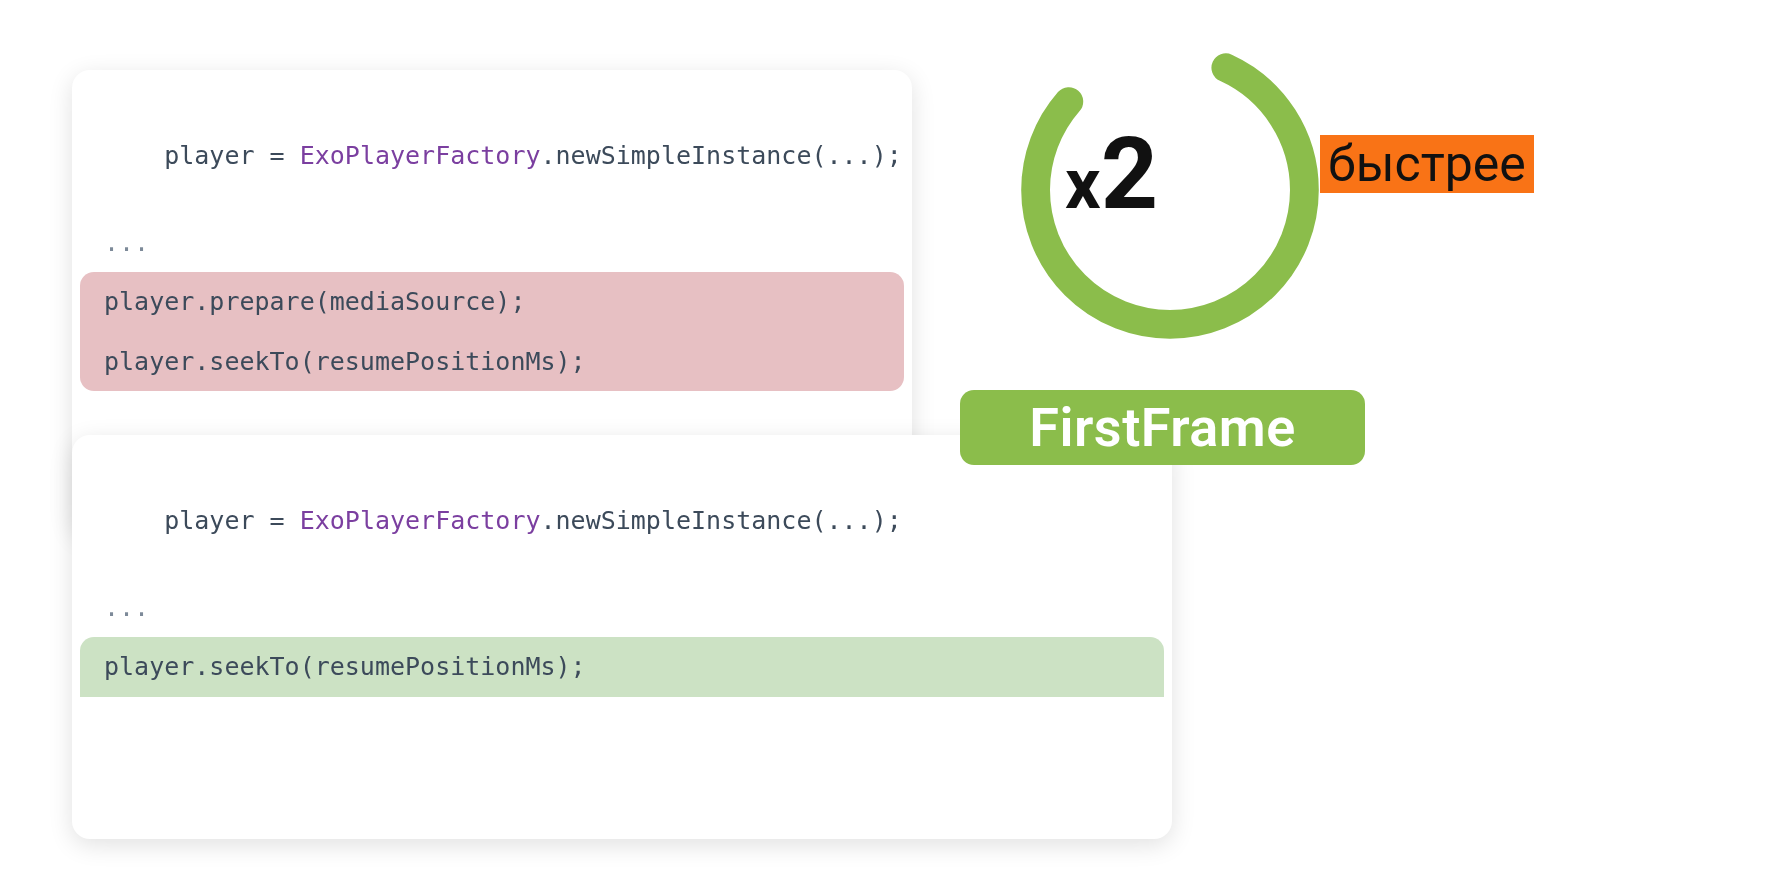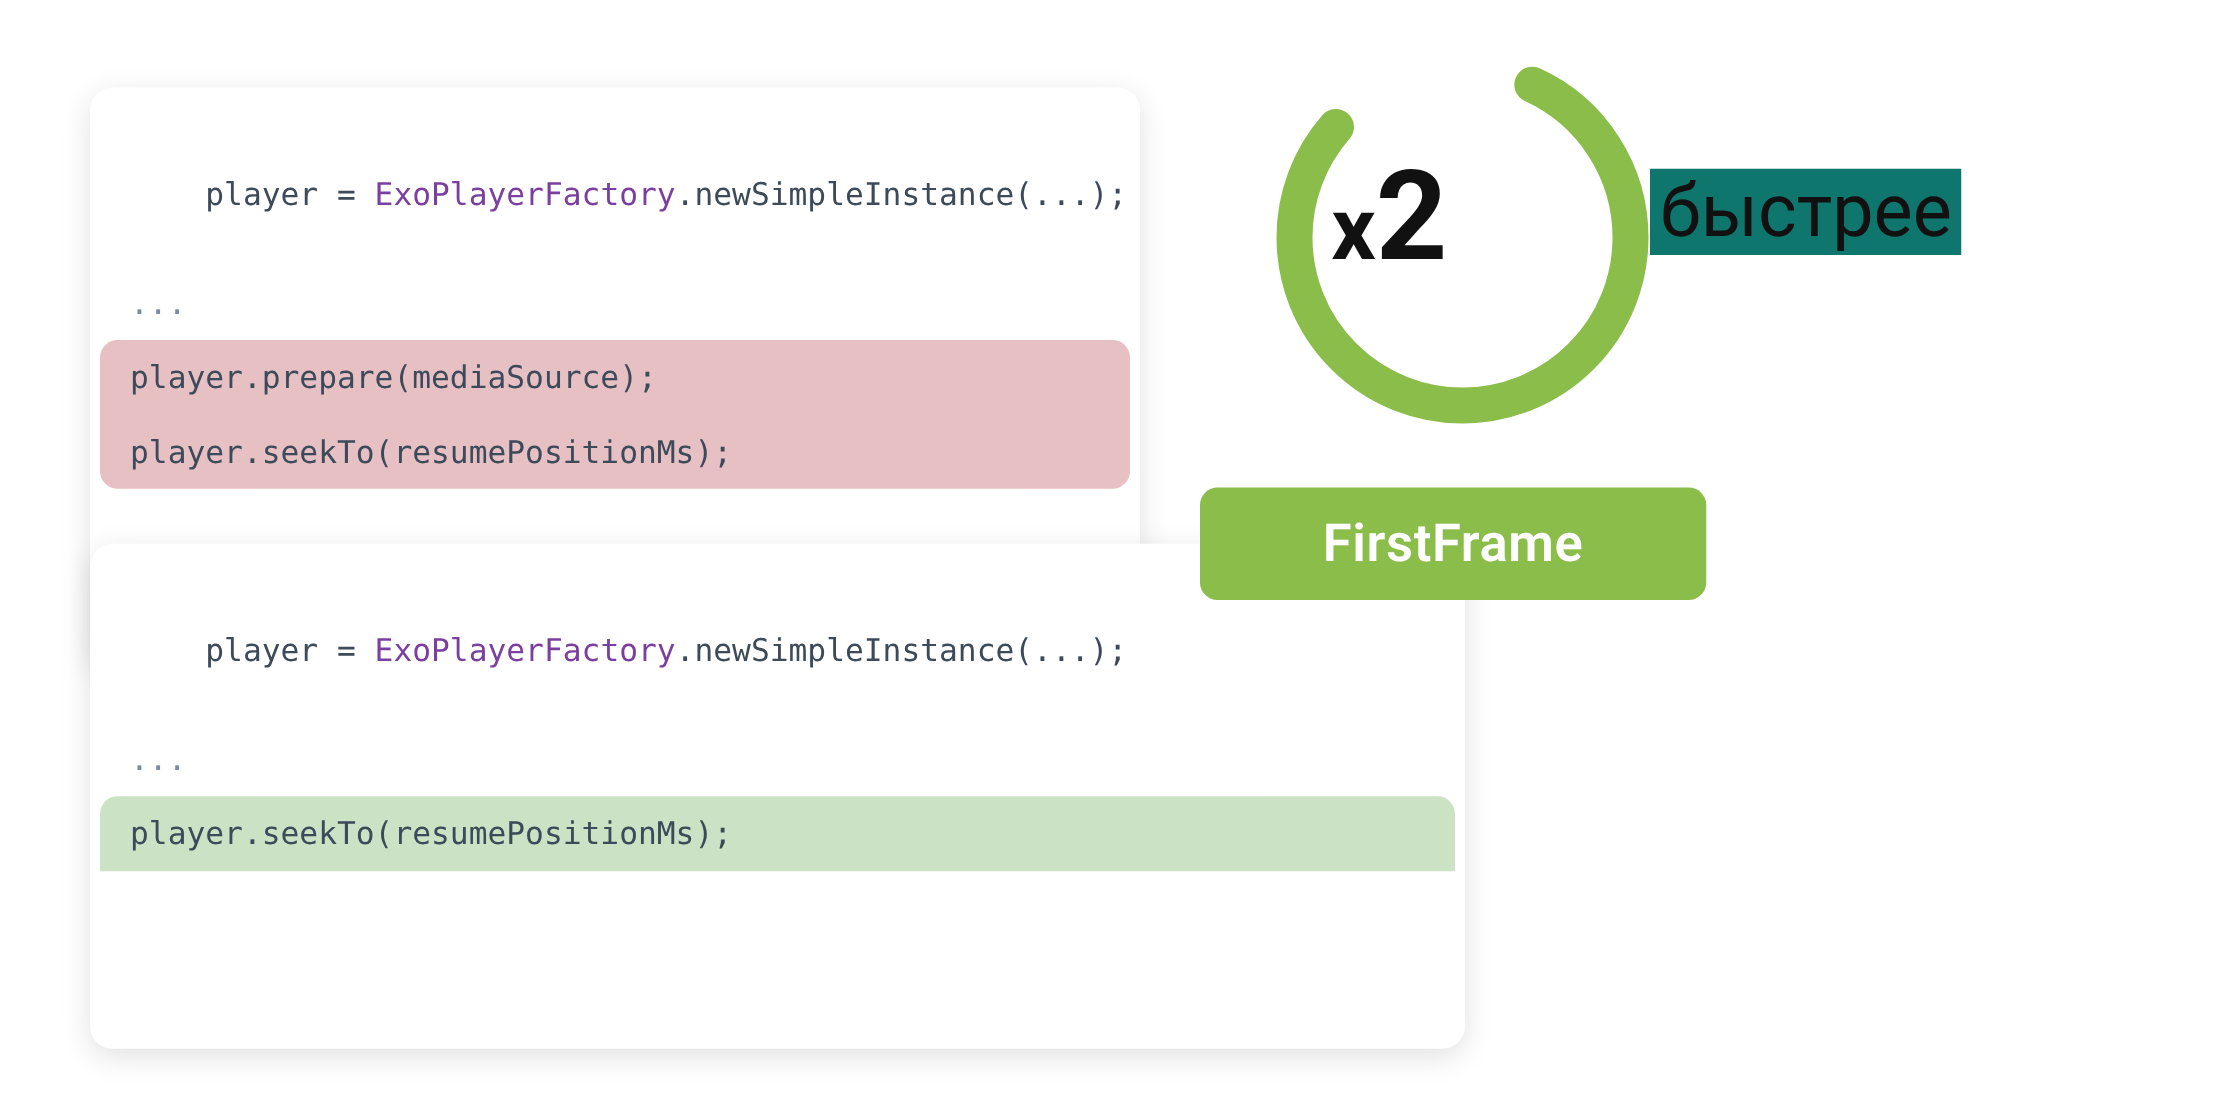--- a/index.html
+++ b/index.html
@@ -68,36 +68,36 @@
     top: 115px;
     font-size: 70px;
     color: #111;
     font-weight: 700;
   }
   .ring-text-x .big { font-size: 100px; }
   .ring-text-label {
     position: absolute;
     left: 1320px;
     top: 135px;
-    font-size: 59px;
+    font-size: 50px;
     color: #111;
-    background: #0f766e;
+    background: #f97316;
     padding: 0 8px;
   }
 
   .badge {
     position: absolute;
     left: 960px;
     top: 390px;
     width: 405px;
-    height: 90px;
+    height: 75px;
     background: #8bbd4b;
     border-radius: 14px;
     color: #ffffff;
-    font-size: 42px;
+    font-size: 54px;
     font-weight: 600;
     display: flex;
     align-items: center;
     justify-content: center;
     letter-spacing: 0.5px;
   }
 </style>
 </head>
 <body>
 

